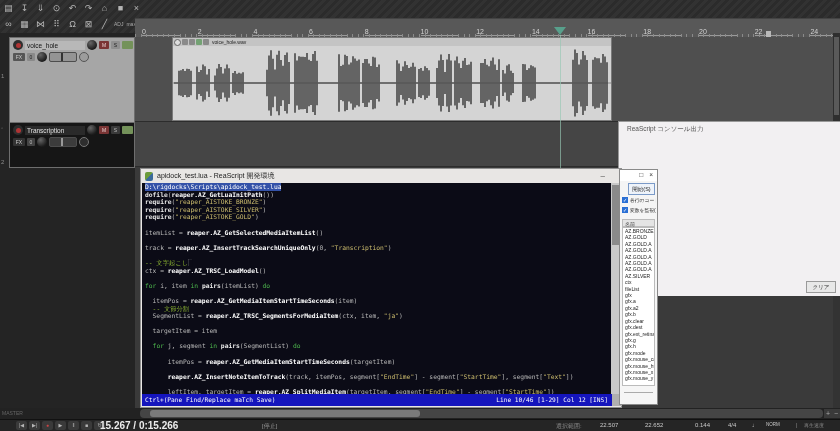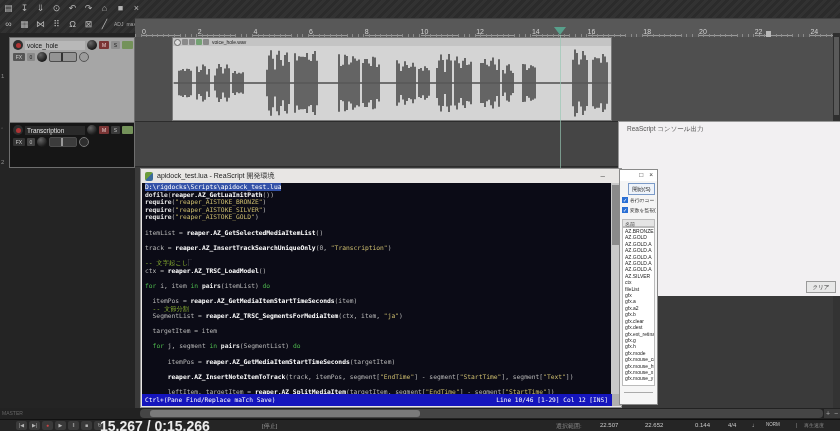--- a/index.html
+++ b/index.html
@@ -108,21 +108,21 @@
   #hscrollrow{left:0;top:408px;width:840px;height:11px;background:#222;}
   #hscroll{position:absolute;left:140px;top:1px;width:683px;height:9px;background:#454545;border-radius:4px;}
   #hthumb{position:absolute;left:10px;top:1px;width:270px;height:7px;background:#7a7a7a;border-radius:3px;}
   .zoombtn{position:absolute;top:1px;width:8px;height:9px;background:#3a3a3a;color:#aaa;font-size:7px;line-height:9px;text-align:center;}
   #masterlbl{position:absolute;left:2px;top:2px;font-size:5px;color:#666;}
   #transport{left:0;top:419px;width:840px;height:12px;background:#252525;border-top:1px solid #111;box-sizing:border-box;}
   #tbuttons{position:absolute;left:16px;top:1px;display:flex;gap:2px;}
   .trbtn{width:11px;height:9px;background:#3a3a3a;border-radius:2px;color:#b5b5b5;
     font-size:5px;line-height:9px;text-align:center;}
   .trbtn.rec{color:#c44;}
-  #ttime{position:absolute;left:100px;top:0;font-size:14px;font-weight:bold;color:#ececec;line-height:12px;}
+  #ttime{position:absolute;left:100px;top:0;font-size:10px;font-weight:bold;color:#ececec;line-height:12px;}
   #tstate{position:absolute;left:262px;top:2px;font-size:6px;color:#999;}
   .tr-r{position:absolute;top:2px;font-size:6px;color:#c8c8c8;}
   .tr-lbl{color:#8a8a8a;}
   
   #vscroll{left:833px;top:33px;width:7px;height:88px;background:#2f2f2f;}
   #vthumb{position:absolute;left:1px;top:4px;width:5px;height:78px;background:#5a5a5a;}
 </style>
 </head>
 <body>
 

